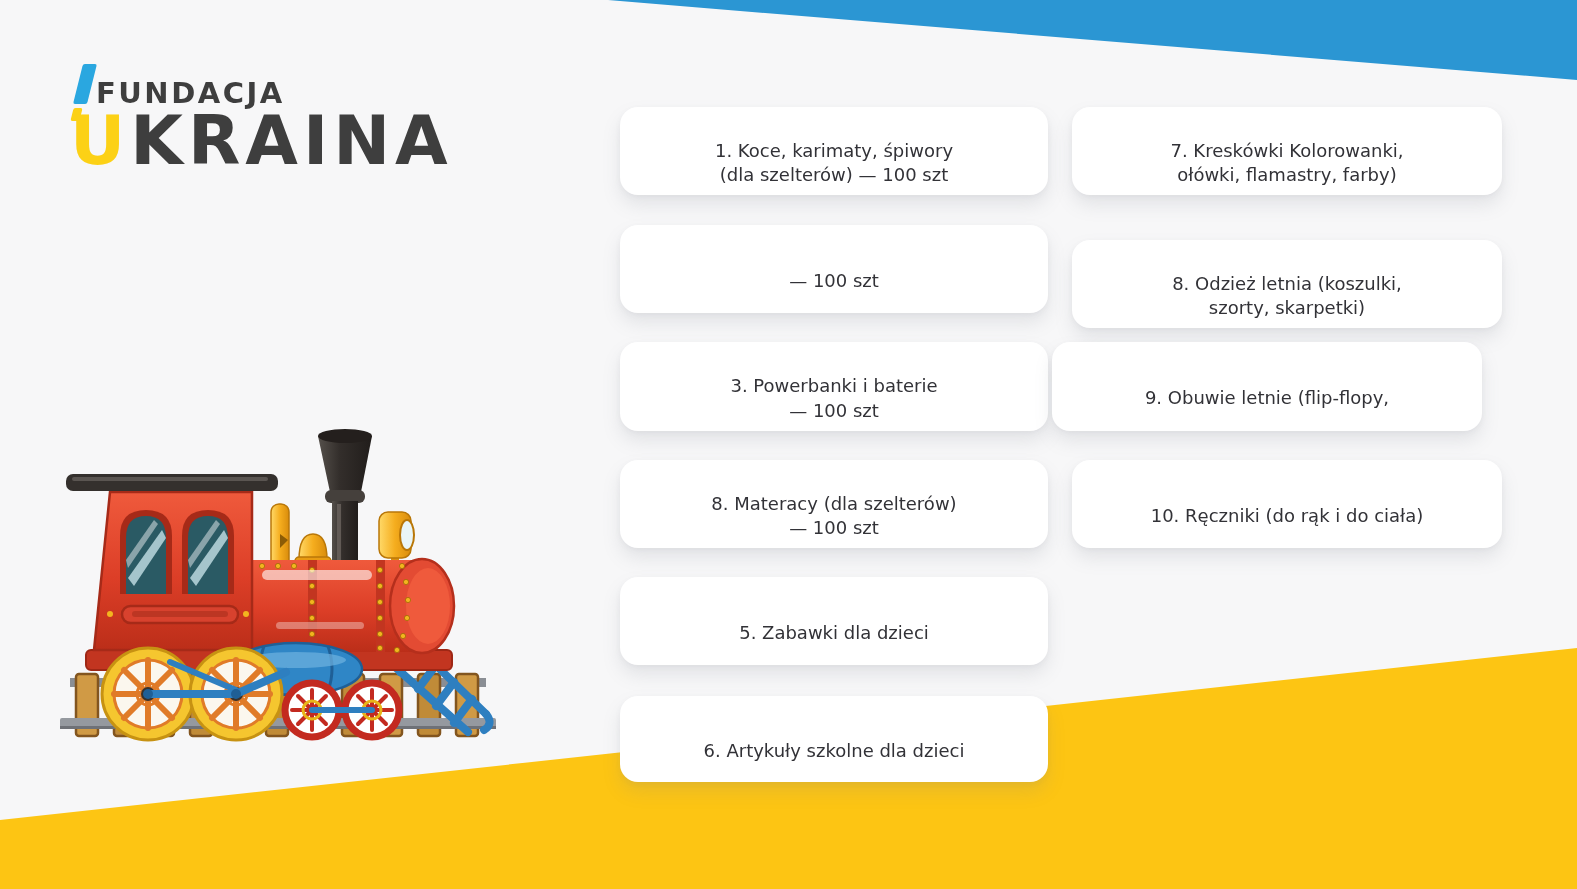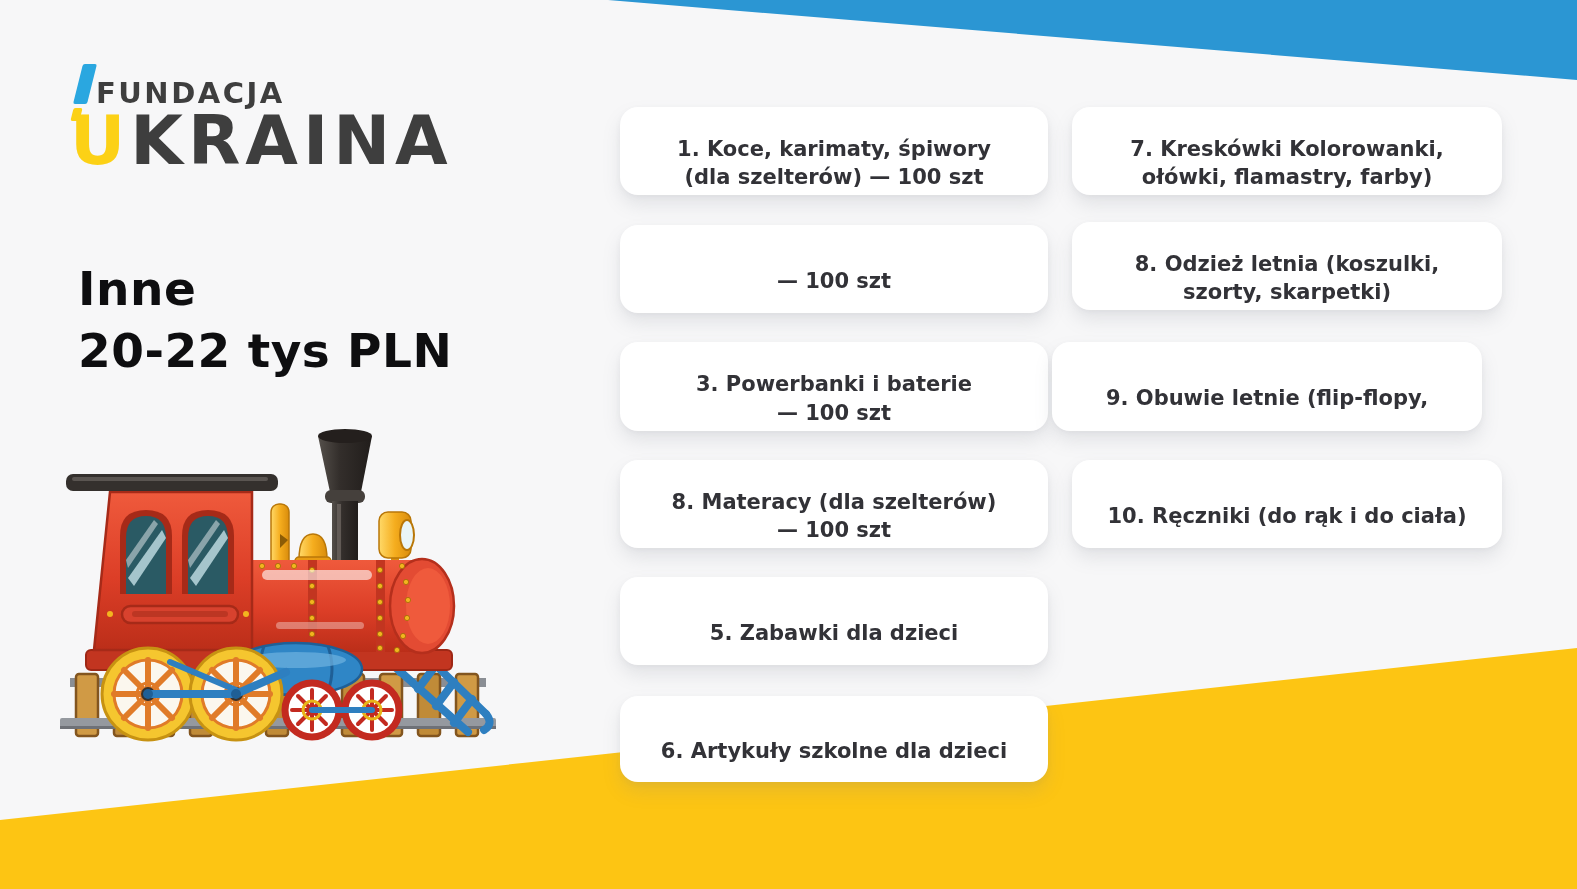--- a/index.html
+++ b/index.html
@@ -46,21 +46,21 @@
   .title span{display:block;}
   
   .card{
     position:absolute;width:428px;background:var(--card_bg,#ffffff);
     border-radius:18px;
     box-shadow:0 10px 18px rgba(125,130,145,.16),0 2px 5px rgba(125,130,145,.08);
     display:flex;align-items:center;justify-content:center;
     text-align:center;padding:0 12px;box-sizing:border-box;
   }
   .card-text{
-    font-size:21px;font-weight:700;color:var(--text_dark,#323237);line-height:1.34;margin-top:24px;
+    font-size:18px;font-weight:400;color:var(--text_dark,#323237);line-height:1.34;margin-top:24px;
   }
   .card-text .line{display:block;}
   .col-right{width:430px;justify-content:center;}
   
   .train{position:absolute;left:50px;top:418px;}
 </style>
 </head>
 <body>
 
 <div class="stage">
@@ -68,24 +68,20 @@
   <div class="blue-wedge"></div>
   <div class="yellow-wedge"></div>
 
   <div>
     <div class="logo-mark"></div>
     <div class="logo-tick"></div>
     <div class="logo-fundacja">FUNDACJA</div>
     <div class="logo-ukraina"><span class="u">U</span><span>KRAINA</span></div>
   </div>
 
-  <div class="title">
-    <span>Inne</span>
-    <span>20-22 tys PLN</span>
-  </div>
 
   <svg class="train" width="455" height="352" viewBox="0 0 455 352" aria-hidden="true">
     <defs>
       <linearGradient id="gradRed" x1="0" y1="0" x2="0" y2="1">
         <stop offset="0" stop-color="#ef5a3c"></stop>
           <stop offset=".55" stop-color="#dc3e27"></stop>
           <stop offset="1" stop-color="#bb2e19"></stop>
       </linearGradient>
       <linearGradient id="gradGold" x1="0" y1="0" x2="1" y2="0">
         <stop offset="0" stop-color="#ffd968"></stop>
@@ -302,21 +298,21 @@
         <span class="line"></span>
       </div>
   </div>
 
   <div class="card col-right" style="left:1072px;top:107px;height:88px">
     <div class="card-text">
         <span class="line">7. Kreskówki Kolorowanki,</span>
         <span class="line">ołówki, flamastry, farby)</span>
       </div>
   </div>
-  <div class="card col-right" style="left:1072px;top:222px;height:88px">
+  <div class="card col-right" style="left:1072px;top:240px;height:88px">
     <div class="card-text">
         <span class="line">8. Odzież letnia (koszulki,</span>
         <span class="line">szorty, skarpetki)</span>
       </div>
   </div>
   <div class="card col-right" style="left:1052px;top:342px;height:89px">
     <div class="card-text">
         <span class="line">9. Obuwie letnie (flip-flopy,</span>
       </div>
   </div>

